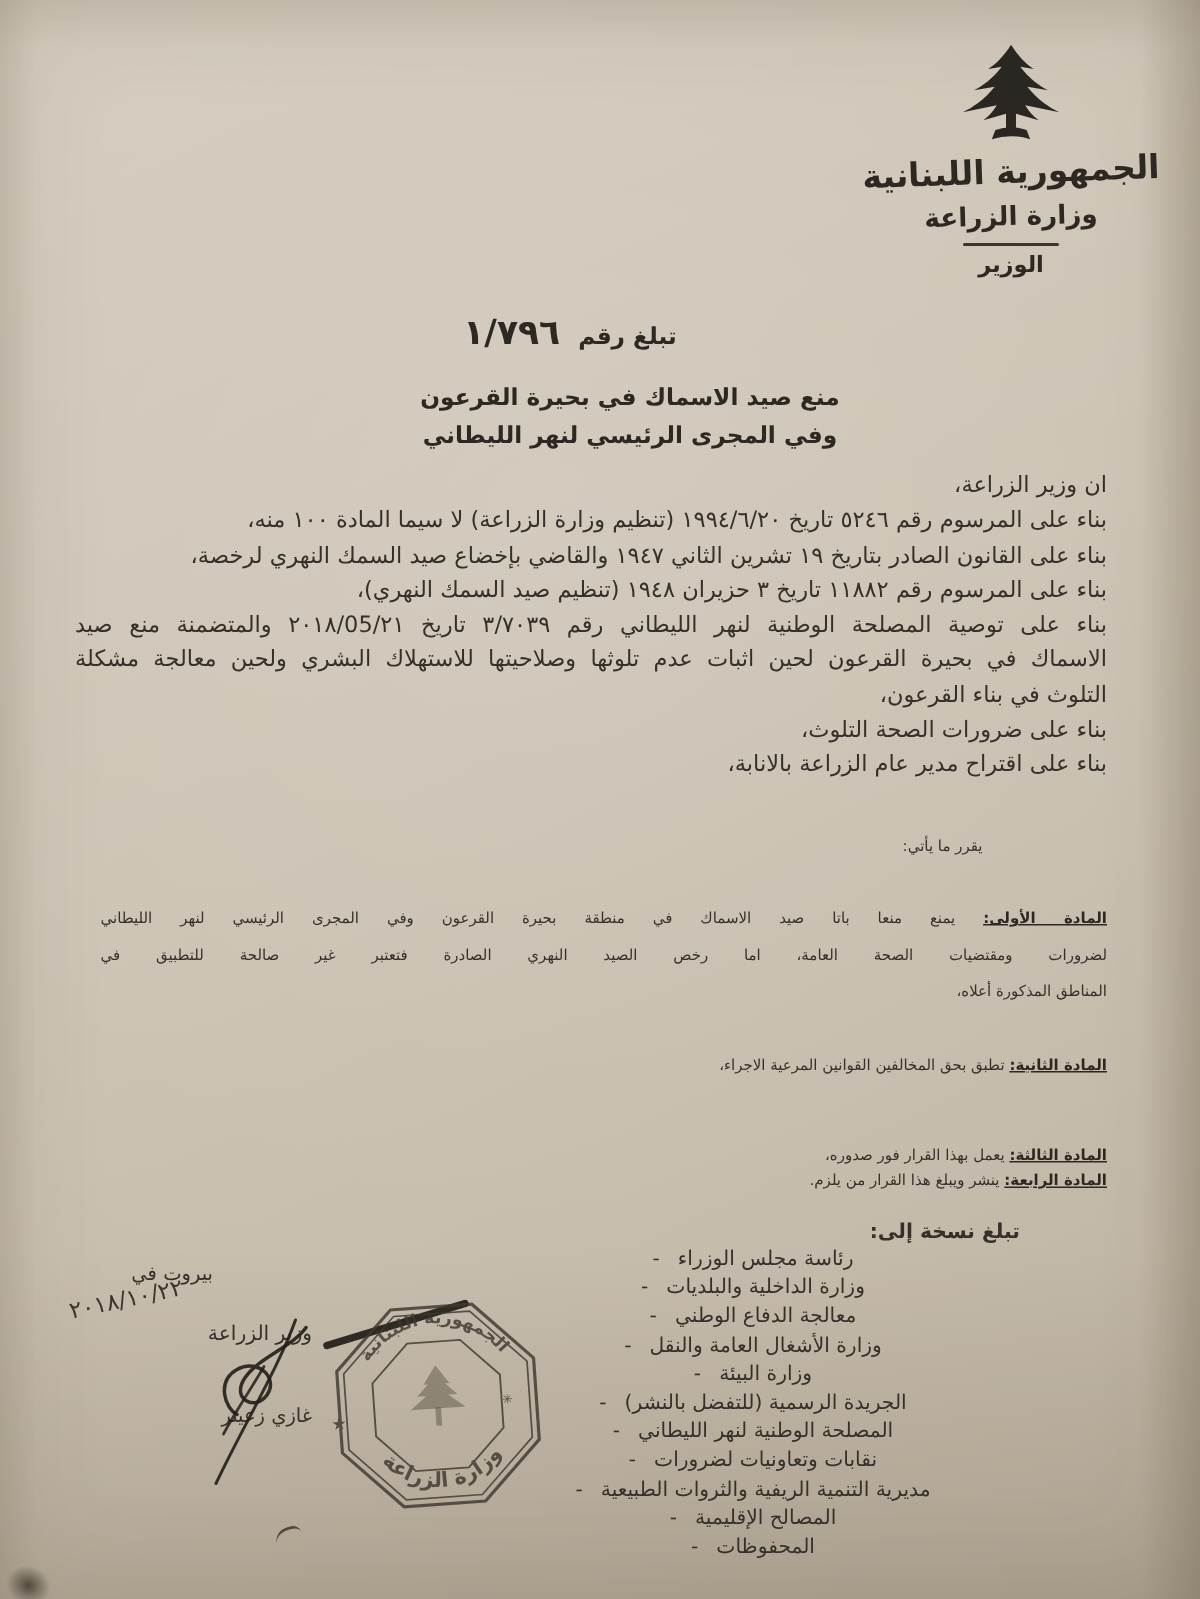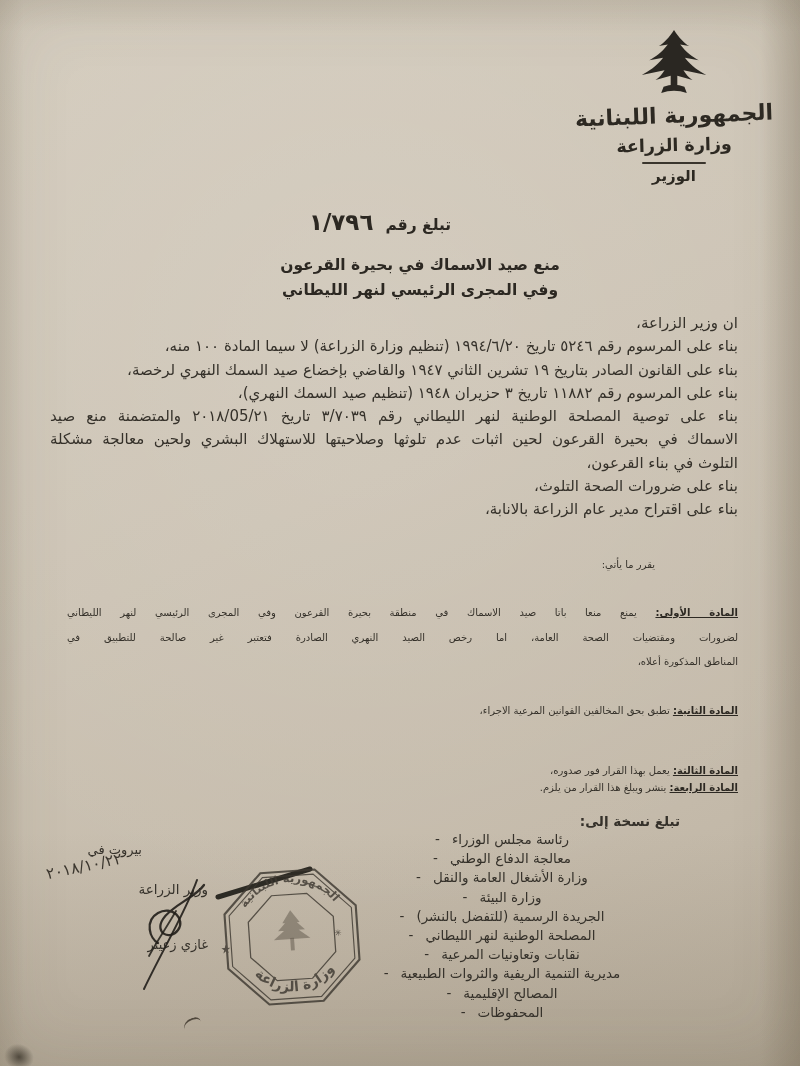--- a/index.html
+++ b/index.html
@@ -130,26 +130,27 @@
     <div class="line"><span class="art-label">المادة الثالثة:</span> <span>يعمل بهذا القرار فور صدوره،</span></div>
   </div>
 
   <div class="article" id="art4">
     <div class="line"><span class="art-label">المادة الرابعة:</span> <span>ينشر ويبلغ هذا القرار من يلزم.</span></div>
   </div>
 
   <div class="distribution">
     <div class="dist-heading">تبلغ نسخة إلى:</div>
     <div class="dist-item"><span>رئاسة مجلس الوزراء</span><span class="di-dash">-</span></div>
+    <div class="dist-item"><span>وزارة الداخلية والبلديات</span><span class="di-dash">-</span></div>
     <div class="dist-item"><span>معالجة الدفاع الوطني</span><span class="di-dash">-</span></div>
     <div class="dist-item"><span>وزارة الأشغال العامة والنقل</span><span class="di-dash">-</span></div>
     <div class="dist-item"><span>وزارة البيئة</span><span class="di-dash">-</span></div>
     <div class="dist-item"><span>الجريدة الرسمية (للتفضل بالنشر)</span><span class="di-dash">-</span></div>
     <div class="dist-item"><span>المصلحة الوطنية لنهر الليطاني</span><span class="di-dash">-</span></div>
-    <div class="dist-item"><span>نقابات وتعاونيات المرعية</span><span class="di-dash">-</span></div>
+    <div class="dist-item"><span>نقابات وتعاونيات لضرورات</span><span class="di-dash">-</span></div>
     <div class="dist-item"><span>مديرية التنمية الريفية والثروات الطبيعية</span><span class="di-dash">-</span></div>
     <div class="dist-item"><span>المصالح الإقليمية</span><span class="di-dash">-</span></div>
     <div class="dist-item"><span>المحفوظات</span><span class="di-dash">-</span></div>
   </div>
 
   <div class="sig-place">بيروت في</div>
   <div class="hand-date">٢٠١٨/١٠/٢٢</div>
   <div class="sig-title">وزير الزراعة</div>
   <div class="sig-name">غازي زعيتر</div>
 

